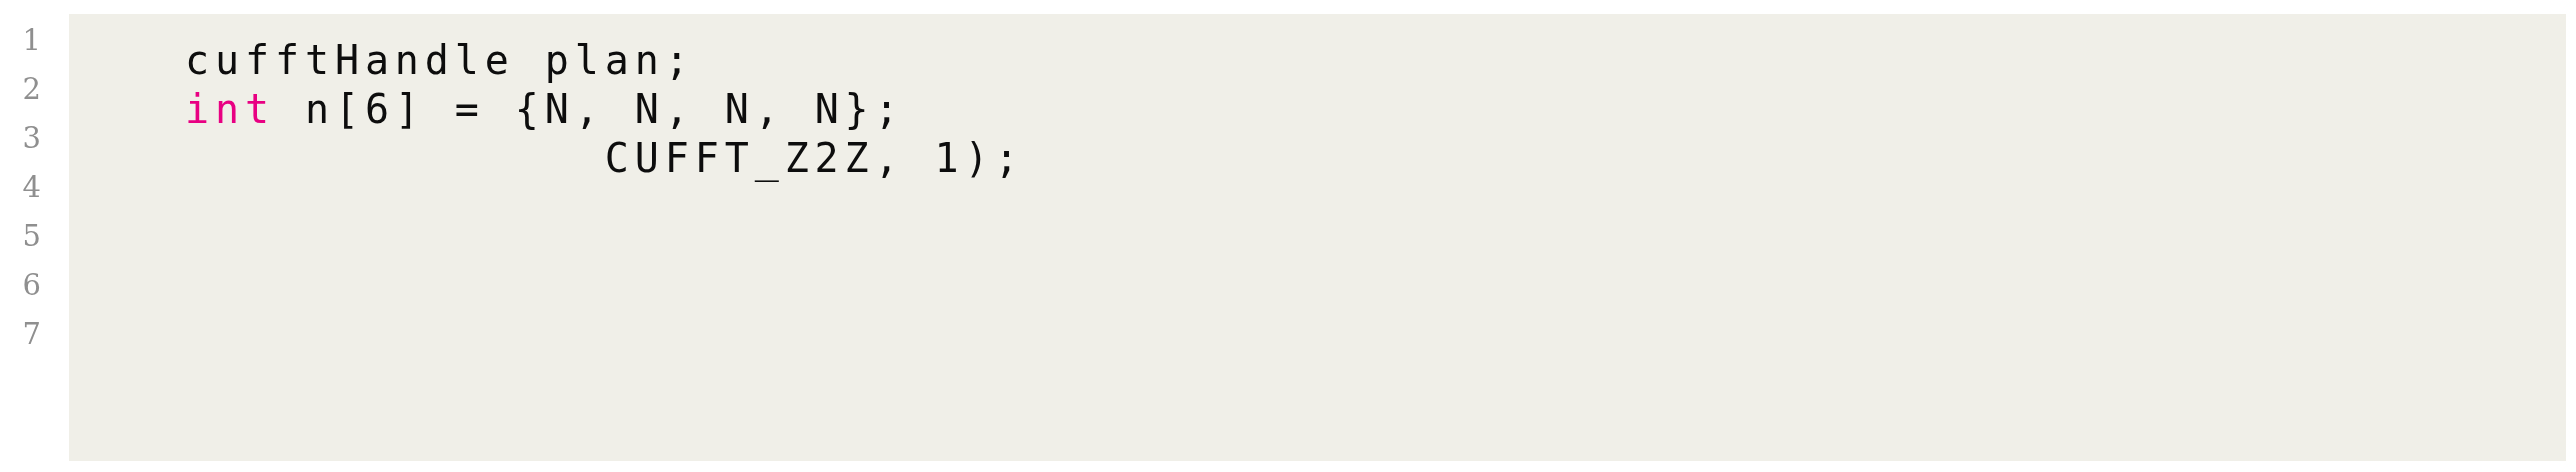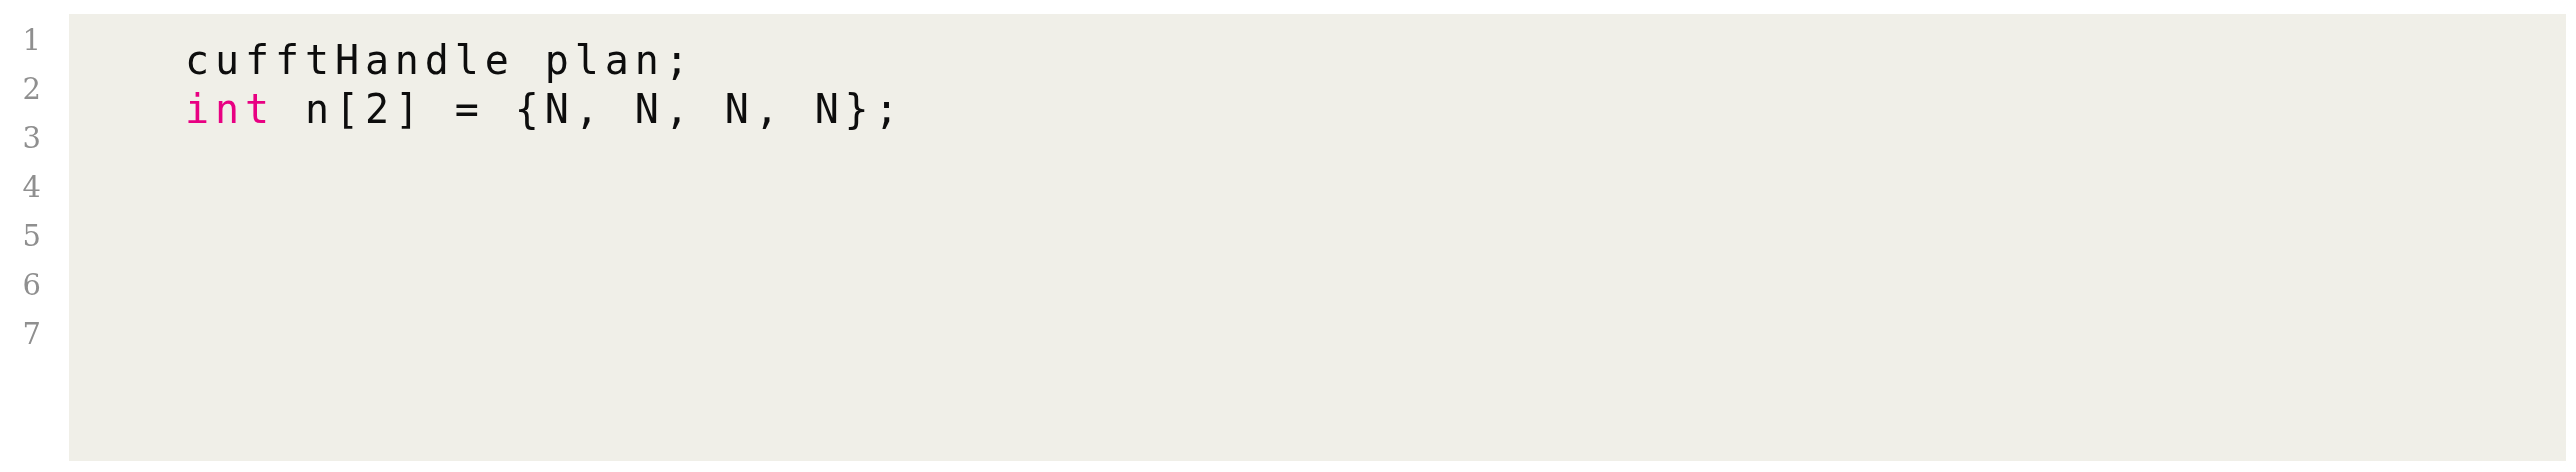--- a/index.html
+++ b/index.html
@@ -62,16 +62,17 @@
     <div class="gnum">1</div>
     <div class="gnum">2</div>
     <div class="gnum">3</div>
     <div class="gnum">4</div>
     <div class="gnum">5</div>
     <div class="gnum">6</div>
     <div class="gnum">7</div>
   </div>
 <div class="code">
     <div class="cline"><span class="tok-plain">cufftHandle plan;</span></div>
-    <div class="cline"><span class="tok-keyword">int</span><span class="tok-plain"> n[2] = {N, N, N, N};</span></div>
+    <div class="cline"><span class="tok-keyword">int</span><span class="tok-plain"> n[6] = {N, N, N, N};</span></div>
+    <div class="cline"><span class="tok-plain">              CUFFT_Z2Z, 1);</span></div>
     <div class="cline"></div>
   </div>
 
 
 </body></html>

